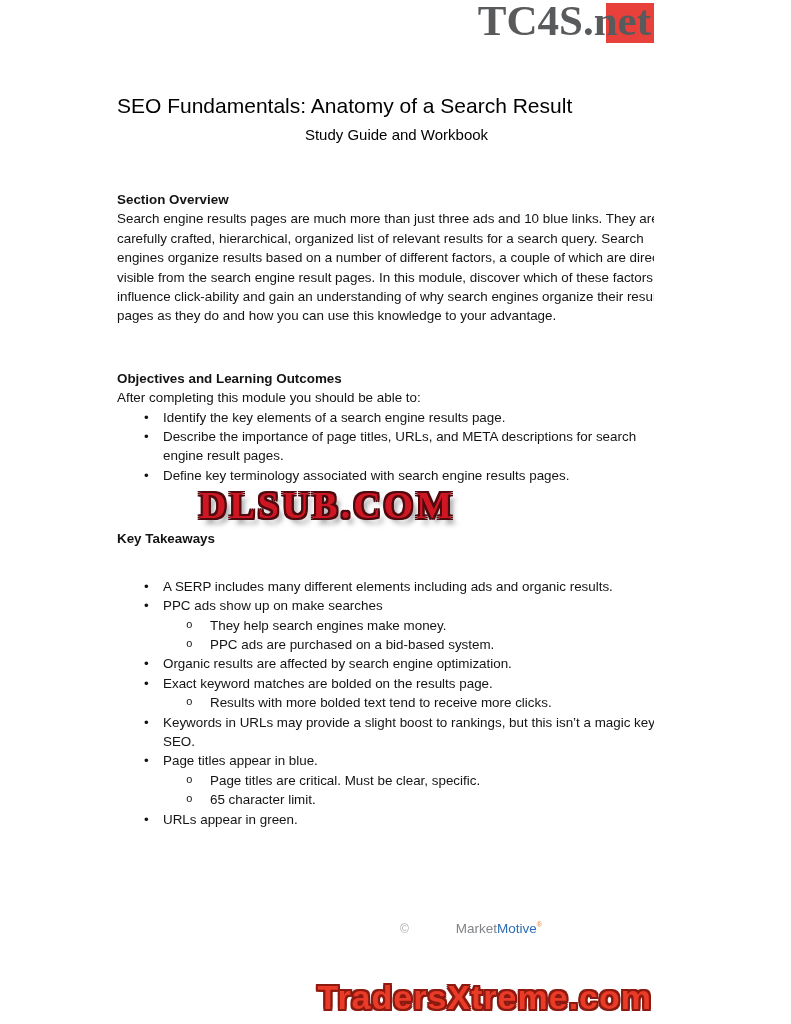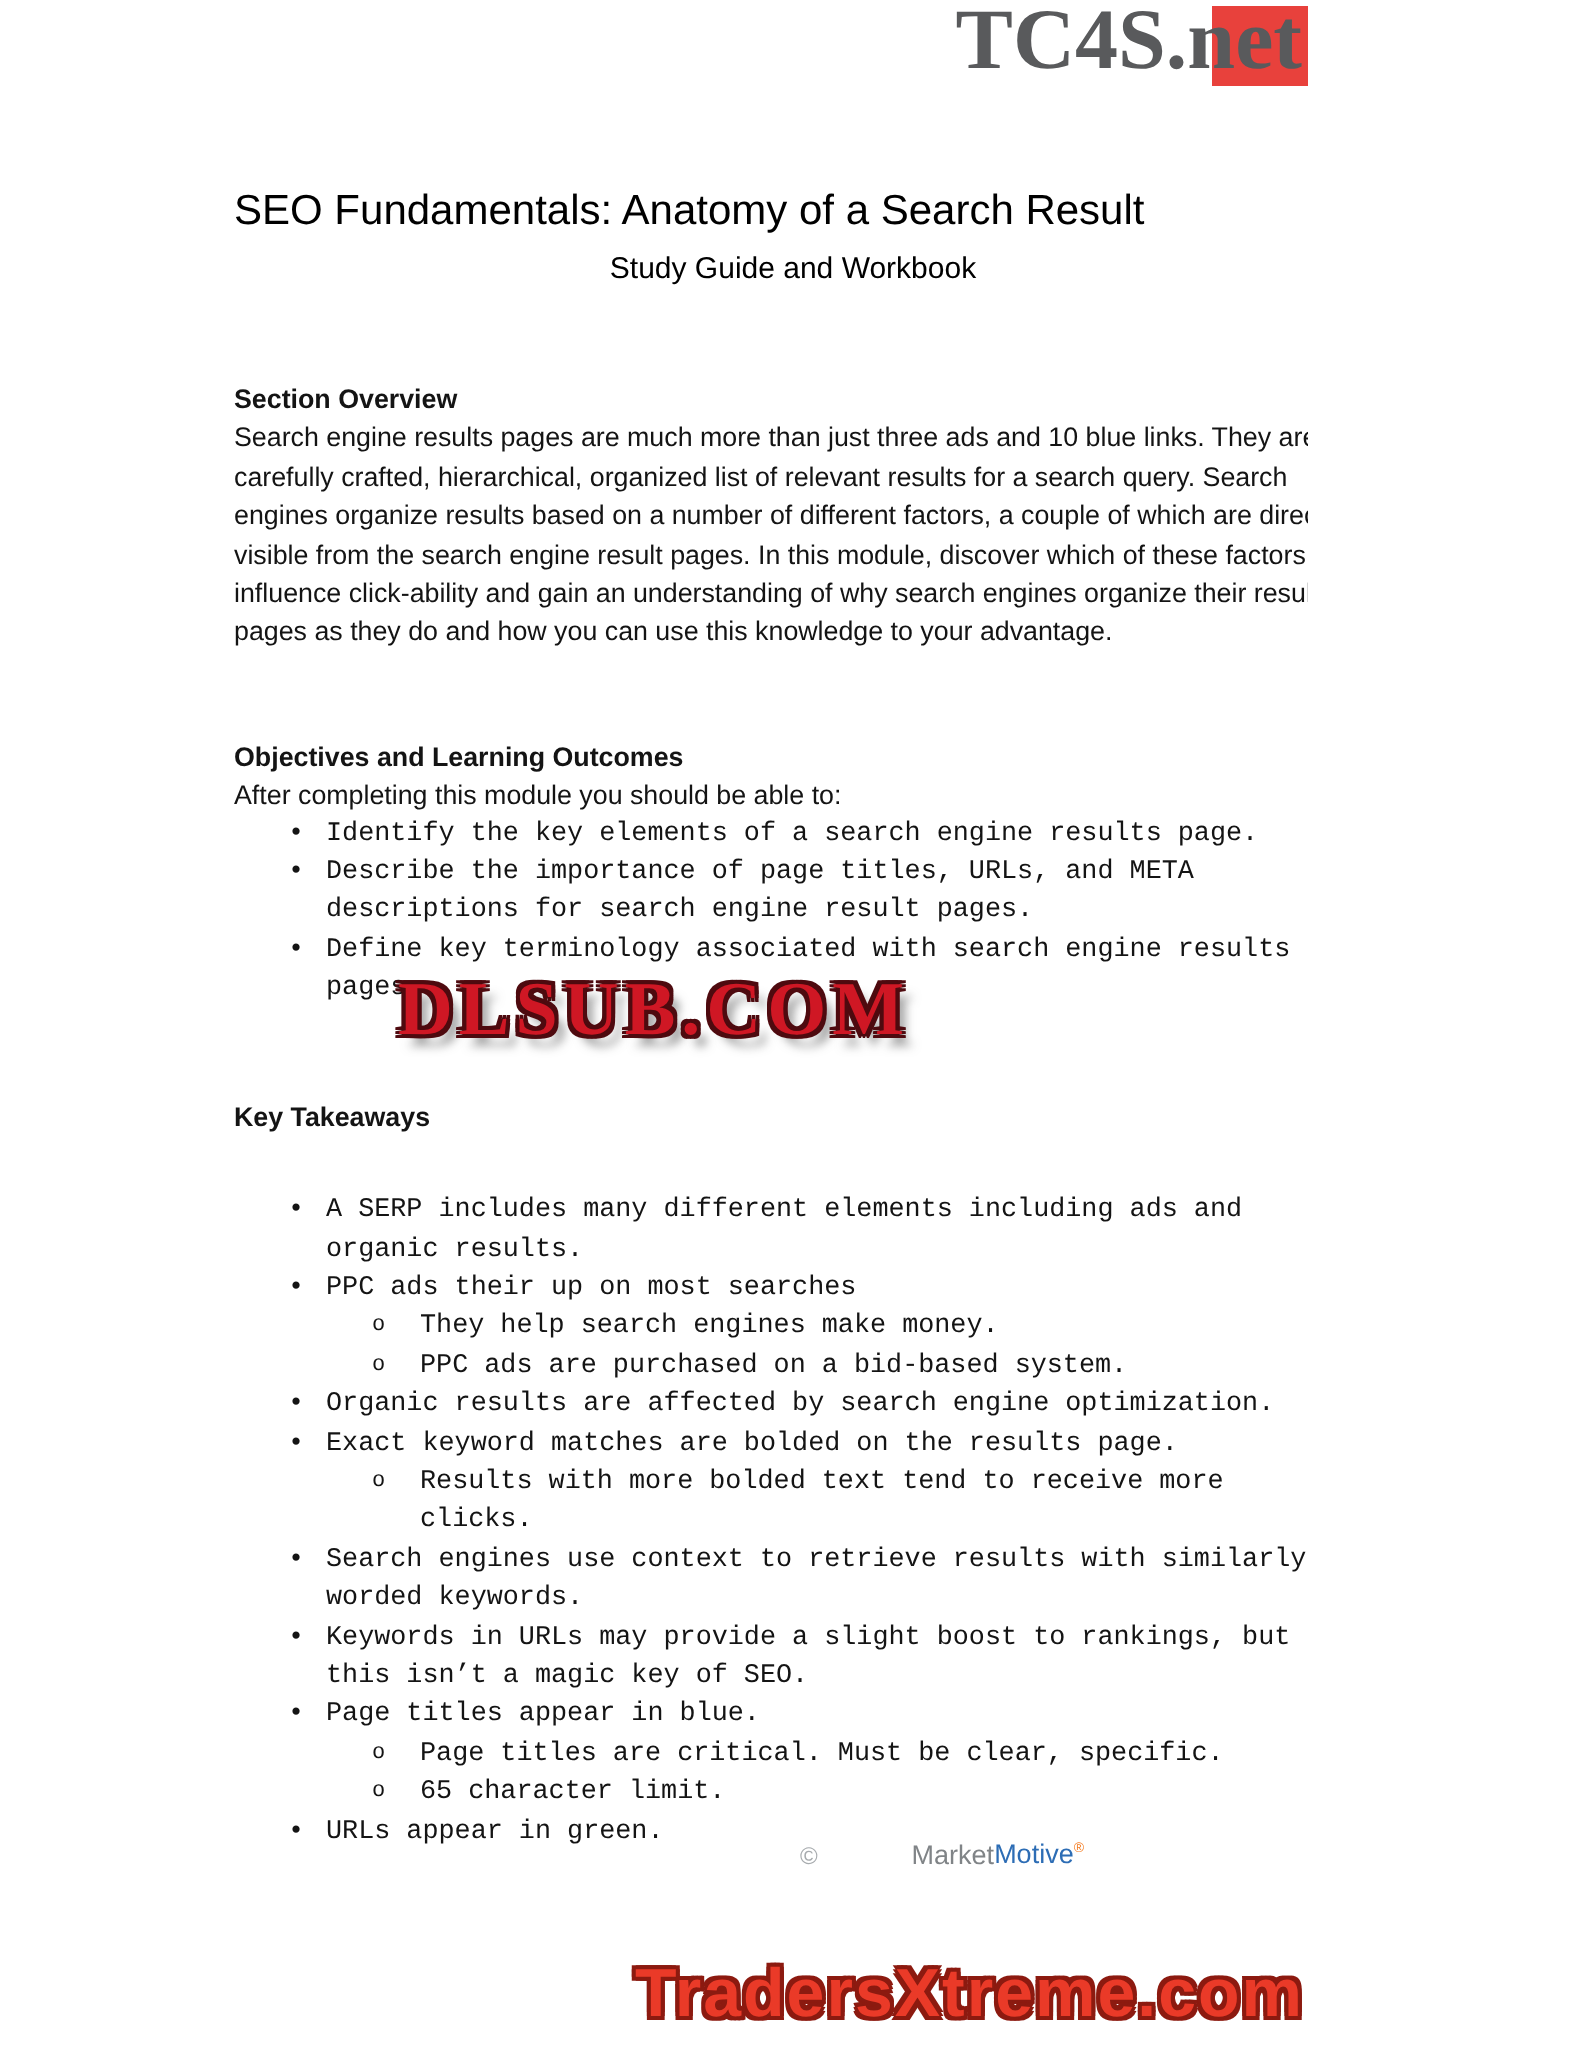--- a/index.html
+++ b/index.html
@@ -30,21 +30,21 @@
     font-size:15px;
     line-height:20px;
     margin-top:6px;
     color:#000;
   }
   .heading { font-weight:bold; }
   .overview-heading { margin-top:45px; }
   .objectives-heading { margin-top:43px; }
   .takeaways-heading { margin-top:44px; }
   p { margin:0; }
-  ul { list-style:none; margin:0; padding:0;font-family:Liberation Mono, monospace; }
+  ul { list-style:none; margin:0; padding:0; }
   .lvl1 { position:relative; padding-left:46px; }
   .lvl1::before {
     content:"\2022";
     position:absolute; left:27px; top:0;
   }
   .lvl2 { position:relative; padding-left:93px; }
   .lvl2::before {
     content:"o";
     position:absolute; left:69px; top:0;
     font-family:"Liberation Mono", monospace;
@@ -145,27 +145,26 @@
     <p>After completing this module you should be able to:</p>
     <ul>
       <li class="lvl1">Identify the key elements of a search engine results page.</li>
       <li class="lvl1">Describe the importance of page titles, URLs, and META descriptions for search engine result pages.</li>
       <li class="lvl1">Define key terminology associated with search engine results pages.</li>
     </ul>
 
     <div class="heading takeaways-heading">Key Takeaways</div>
     <ul class="takeaways-list">
       <li class="lvl1">A SERP includes many different elements including ads and organic results.</li>
-      <li class="lvl1">PPC ads their up on most searches</li>
+      <li class="lvl1">PPC ads show up on make searches</li>
       <li class="lvl2">They help search engines make money.</li>
       <li class="lvl2">PPC ads are purchased on a bid-based system.</li>
       <li class="lvl1">Organic results are affected by search engine optimization.</li>
       <li class="lvl1">Exact keyword matches are bolded on the results page.</li>
       <li class="lvl2">Results with more bolded text tend to receive more clicks.</li>
-      <li class="lvl1">Search engines use context to retrieve results with similarly worded keywords.</li>
       <li class="lvl1">Keywords in URLs may provide a slight boost to rankings, but this isn’t a magic key of SEO.</li>
       <li class="lvl1">Page titles appear in blue.</li>
       <li class="lvl2">Page titles are critical. Must be clear, specific.</li>
       <li class="lvl2">65 character limit.</li>
       <li class="lvl1">URLs appear in green.</li>
     </ul>
 
   </div>
 
   <div class="dlsub">DLSUB.COM</div>

